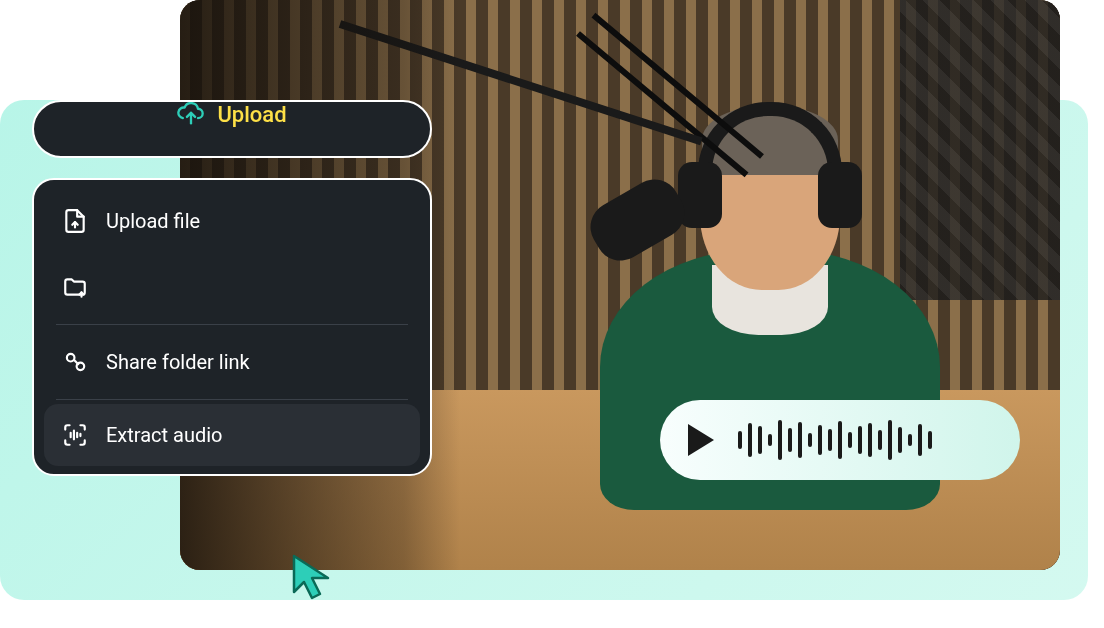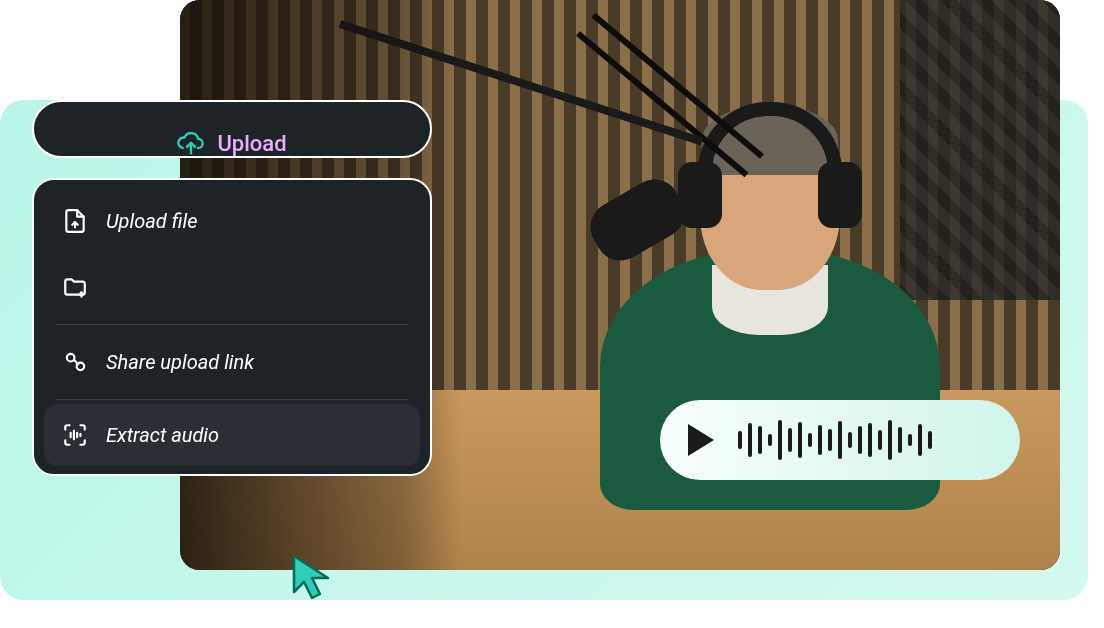--- a/index.html
+++ b/index.html
@@ -192,24 +192,24 @@
     .upload-btn {
       position: absolute;
       top: 100px;
       left: 32px;
       width: 400px;
       height: 58px;
       background: #1e2328;
       border: 2.5px solid #fff;
       border-radius: 30px;
       display: flex;
-      align-items: flex-end;
+      align-items: flex-start;
       justify-content: center;
       gap: 12px;
-      color: #f0abfc;
+      color: #fde047;
       font-size: 22px;
       font-weight: 500;
       cursor: pointer;
     }
     .upload-icon {
       width: 28px;
       height: 24px;
     }
     .dropdown-panel {
       position: absolute;
@@ -223,21 +223,20 @@
       overflow: hidden;
     }
     .menu-item {
       display: flex;
       align-items: center;
       gap: 18px;
       padding: 20px 28px;
       color: #fff;
       font-size: 20px;
       cursor: pointer;
-      font-style: italic;
     }
     .menu-item.highlighted {
       background: #2a2f35;
       border-radius: 14px;
       margin: 0 10px;
       padding: 18px 18px;
       align-items: center;
     }
     .menu-divider {
       height: 1px;
@@ -344,21 +343,21 @@
       <path d="M16 19l2-2 2 2"></path>
     </svg>
   </div>
   <div class="menu-divider"></div>
   <div class="menu-item">
     <svg class="menu-icon" viewBox="0 0 24 24" fill="none" stroke="#fff" stroke-width="2" stroke-linecap="round" stroke-linejoin="round">
       <circle cx="8" cy="8" r="3.5"></circle>
       <circle cx="17" cy="16" r="3.5"></circle>
       <path d="M11 10l4 4"></path>
     </svg>
-    <span>Share upload link</span>
+    <span>Share folder link</span>
   </div>
   <div class="menu-divider"></div>
   <div class="menu-item highlighted">
     <svg class="menu-icon" viewBox="0 0 24 24" fill="none" stroke="#fff" stroke-width="2" stroke-linecap="round" stroke-linejoin="round">
       <path d="M3 7V5a2 2 0 0 1 2-2h2"></path>
       <path d="M17 3h2a2 2 0 0 1 2 2v2"></path>
       <path d="M21 17v2a2 2 0 0 1-2 2h-2"></path>
       <path d="M7 21H5a2 2 0 0 1-2-2v-2"></path>
       <path d="M8 10v4"></path>
       <path d="M11 8v8"></path>

